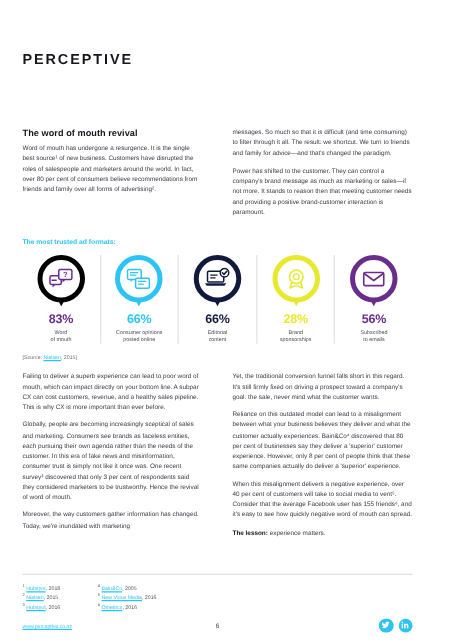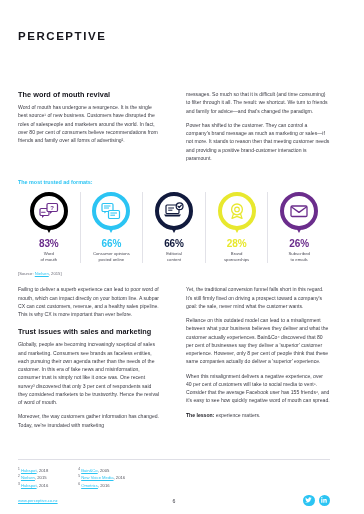--- a/index.html
+++ b/index.html
@@ -8,21 +8,21 @@
     background:#ffffff;
     font-family:"Liberation Sans", sans-serif;
     color:#2d2d2d;
     overflow:hidden;
     position:relative;
   }
   .page{
     width:348px;height:514px;
     position:relative;
     box-sizing:border-box;
-    padding:4px 18px;
+    padding:16px 18px;
   }
 
   
   .logo-wrap{padding-top:22px;}
   .logo{
     font-size:11.5px;
     font-weight:700;
     letter-spacing:1.55px;
     color:#15151c;
     display:inline-block;
@@ -281,35 +281,34 @@
         <div class="pin">
           <div class="tail" style="border-top-color:#6b2d8c"></div>
           <div class="ring" style="border-color:#6b2d8c"></div>
           <div class="glyph">
             <svg width="20" height="16" viewBox="0 0 20 16">
               <rect x="2" y="3" width="16" height="10.5" rx="1.2" fill="none" stroke="#6b2d8c" stroke-width="1.3"></rect>
               <path d="M2.6 4 L10 9.4 L17.4 4" fill="none" stroke="#6b2d8c" stroke-width="1.3" stroke-linecap="round" stroke-linejoin="round"></path>
             </svg>
           </div>
         </div>
-        <div class="stat" style="color:#6b2d8c">26%</div>
+        <div class="stat" style="color:#6b2d8c">56%</div>
         <div class="stat-label">Subscribed
 to emails</div>
       </div>
 
     </div>
     <div class="source">
       <span>[Source: </span><a href="#">Nielsen</a><span>, 2015]</span>
     </div>
   </div>
 
   <div class="cols" style="margin-top:9px;">
     <div class="col">
       <p class="body">Failing to deliver a superb experience can lead to poor word of mouth, which can impact directly on your bottom line. A subpar CX can cost customers, revenue, and a healthy sales pipeline. This is why CX is more important than ever before.</p>
-      <h2 class="sec-title" style="margin-top:9px;">Trust issues with sales and marketing</h2>
       <p class="body">Globally, people are becoming increasingly sceptical of sales and marketing. Consumers see brands as faceless entities, each pursuing their own agenda rather than the needs of the customer. In this era of fake news and misinformation, consumer trust is simply not like it once was. One recent survey³ discovered that only 3 per cent of respondents said they considered marketers to be trustworthy. Hence the revival of word of mouth.</p>
       <p class="body">Moreover, the way customers gather information has changed. Today, we're inundated with marketing</p>
     </div>
     <div class="col">
       <p class="body">Yet, the traditional conversion funnel falls short in this regard. It's still firmly fixed on driving a prospect toward a company's goal: the sale, never mind what the customer wants.</p>
       <p class="body">Reliance on this outdated model can lead to a misalignment between what your business believes they deliver and what the customer actually experiences. Bain&amp;Co⁴ discovered that 80 per cent of businesses say they deliver a 'superior' customer experience. However, only 8 per cent of people think that these same companies actually do deliver a 'superior' experience.</p>
       <p class="body">When this misalignment delivers a negative experience, over 40 per cent of customers will take to social media to vent⁵. Consider that the average Facebook user has 155 friends⁶, and it's easy to see how quickly negative word of mouth can spread.</p>
       <p class="body lesson"><b>The lesson:</b><span> experience matters.</span></p>
     </div>
   </div>

